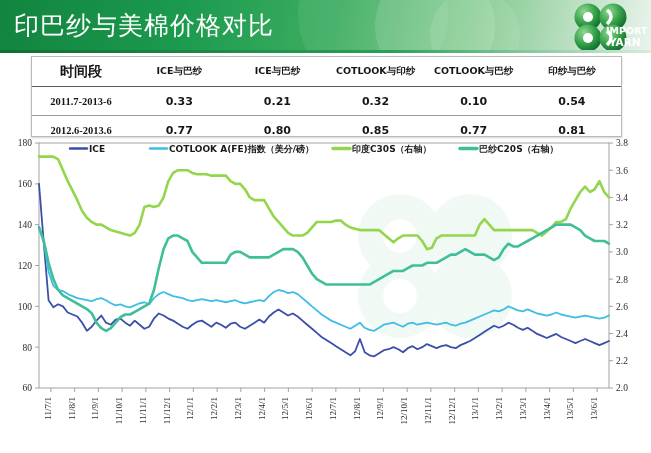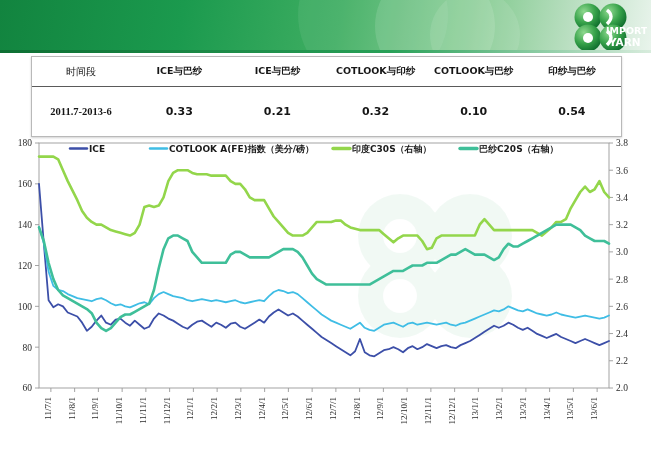--- a/index.html
+++ b/index.html
@@ -41,21 +41,21 @@
     background:#ffffff;border:1px solid #b9b9b9;
     box-shadow:0 1px 2px rgba(0,0,0,.18);
   }
   table.cmp{width:100%;height:100%;border-collapse:collapse;table-layout:fixed;}
   table.cmp th,table.cmp td{text-align:center;color:#161616;}
   table.cmp th{
     font-size:9.5px;font-weight:bold;height:27px;
     border-bottom:1.4px solid #5a5a5a;
     font-family:"DejaVu Sans","Liberation Sans",sans-serif;
   }
-  table.cmp th.c0{font-weight:normal;font-size:10px;}
+  table.cmp th.c0{font-weight:bold;font-size:14px;}
   table.cmp td{
     font-size:11px;font-weight:bold;height:26px;
     border-bottom:1px solid #9b9b9b;
     font-family:"DejaVu Sans","Liberation Sans",sans-serif;
   }
   table.cmp tr:last-child td{border-bottom:none;}
   table.cmp td.c0{font-weight:bold;font-size:10.5px;letter-spacing:0;
     font-family:"Liberation Serif","DejaVu Serif",serif;}
 
   
@@ -71,20 +71,21 @@
 </style>
 </head>
 <body>
 
 <div id="slide">
 
   <div class="hdr">
     <div class="hdr-deco hdr-d3"></div>
     <div class="hdr-deco hdr-d1"></div>
     <div class="hdr-deco hdr-d2"></div>
+    <div class="hdr-title">印巴纱与美棉价格对比</div>
 
     <div class="logo">
       <svg width="88" height="52" viewBox="0 0 88 52">
         <defs>
           <radialGradient id="lgG" cx="35%" cy="30%" r="75%">
             <stop offset="0%" stop-color="#8fd98f"></stop>
             <stop offset="55%" stop-color="#37a24a"></stop>
             <stop offset="100%" stop-color="#0d6c2c"></stop>
           </radialGradient>
         </defs>
@@ -116,20 +117,28 @@
         </tr>
       </thead>
       <tbody>
         <tr>
           <td class="c0">2011.7-2013-6</td>
           <td>0.33</td>
           <td>0.21</td>
           <td>0.32</td>
           <td>0.10</td>
           <td>0.54</td>
+        </tr>
+        <tr>
+          <td class="c0">2012.6-2013.6</td>
+          <td>0.77</td>
+          <td>0.80</td>
+          <td>0.85</td>
+          <td>0.77</td>
+          <td>0.81</td>
         </tr>
       </tbody>
     </table>
   </div>
 
   <div class="chart">
     <svg id="chartSvg" width="651" height="300" viewBox="0 0 651 300">
         <g opacity="0.055">
           <circle cx="400" cy="100" r="42" fill="#1b9a4e"></circle>
           <circle cx="470" cy="100" r="42" fill="#1b9a4e"></circle>

